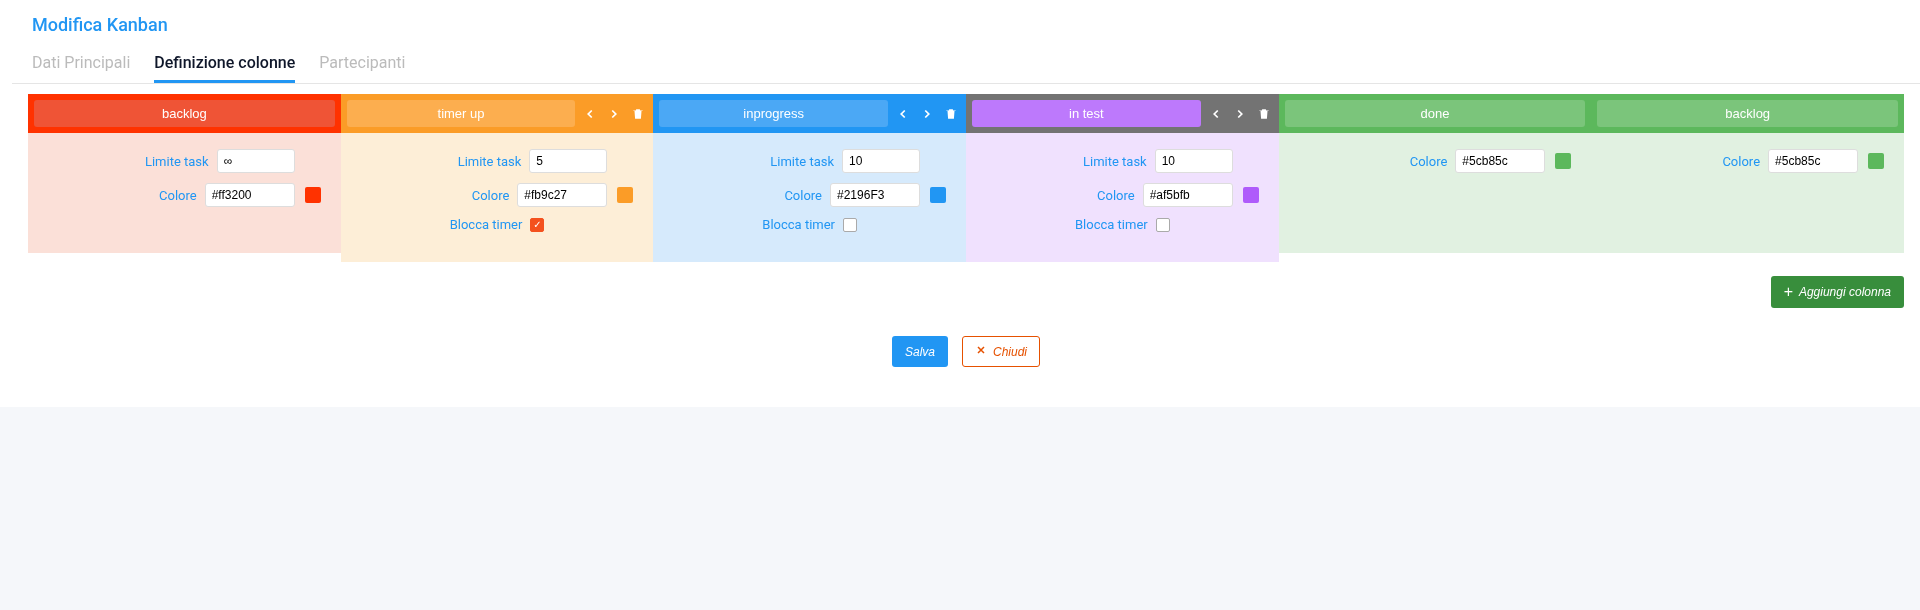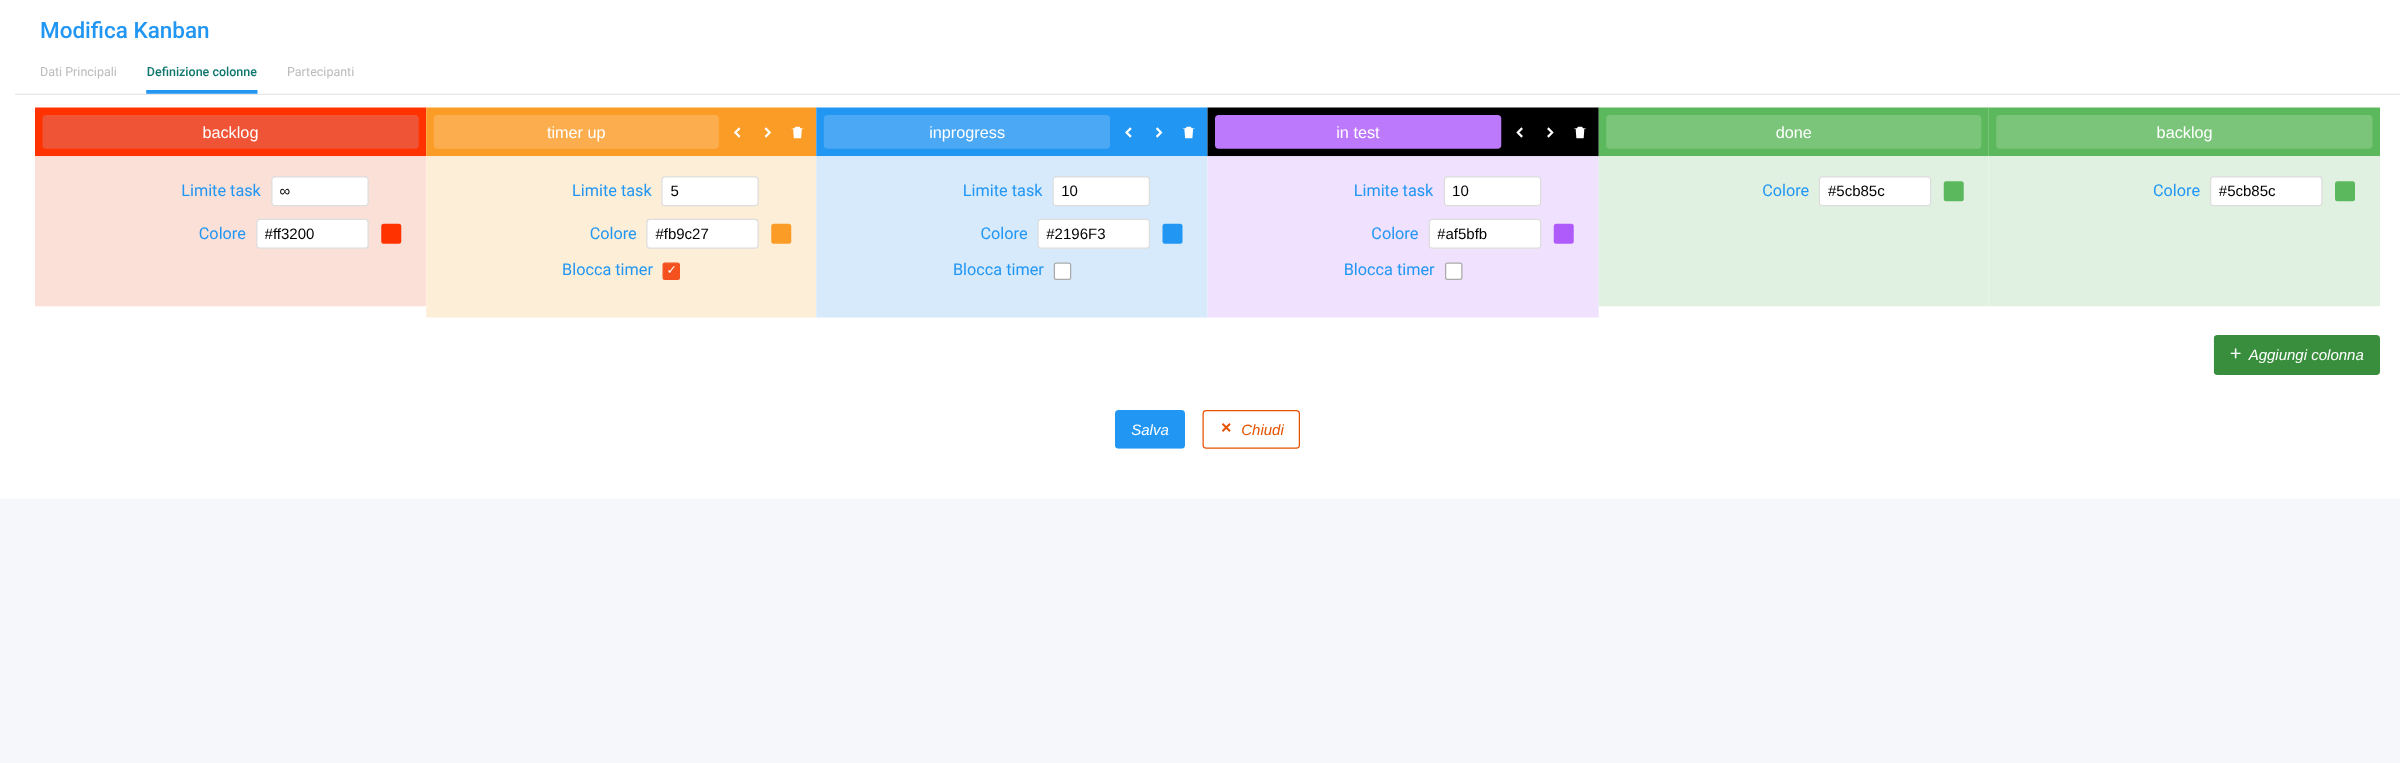--- a/index.html
+++ b/index.html
@@ -24,25 +24,25 @@
   .tabs {
     display: flex;
     gap: 24px;
     padding: 0 20px;
     border-bottom: 1px solid #e5e5e5;
   }
   .tab {
     padding: 8px 0;
     color: #bbb;
     cursor: pointer;
-    font-size: 10px;
+    font-size: 16px;
     text-align: right;
   }
   .tab.active {
-    color: #0f766e;
+    color: #0f172a;
     border-bottom: 3px solid #2196F3;
     font-weight: 500;
   }
   .columns {
     display: flex;
     gap: 0;
     padding: 10px 16px 0 16px;
   }
   .col {
     flex: 1;
@@ -250,21 +250,21 @@
             <input class="text-input color-input" value="#2196F3" style="">
             <span class="color-swatch" style="background: rgb(33, 150, 243);"></span>
           </div>
           <div class="field" style="justify-content: center;">
             <span class="field-label">Blocca timer</span>
             <span class="checkbox"></span>
           </div>
         </div>
       </div>
       <div class="col">
-        <div class="col-header" style="background: #000000;">
+        <div class="col-header" style="background: #737373;">
           <button class="col-title-btn" style="background: rgb(189, 121, 252);">in test</button>
           <span class="icon-btn">
             <svg viewBox="0 0 24 24" fill="none" stroke="currentColor" stroke-width="3">
               <path d="M15 18l-6-6 6-6"></path>
             </svg>
           </span>
           <span class="icon-btn">
             <svg viewBox="0 0 24 24" fill="none" stroke="currentColor" stroke-width="3">
               <path d="M9 18l6-6-6-6"></path>
             </svg>

